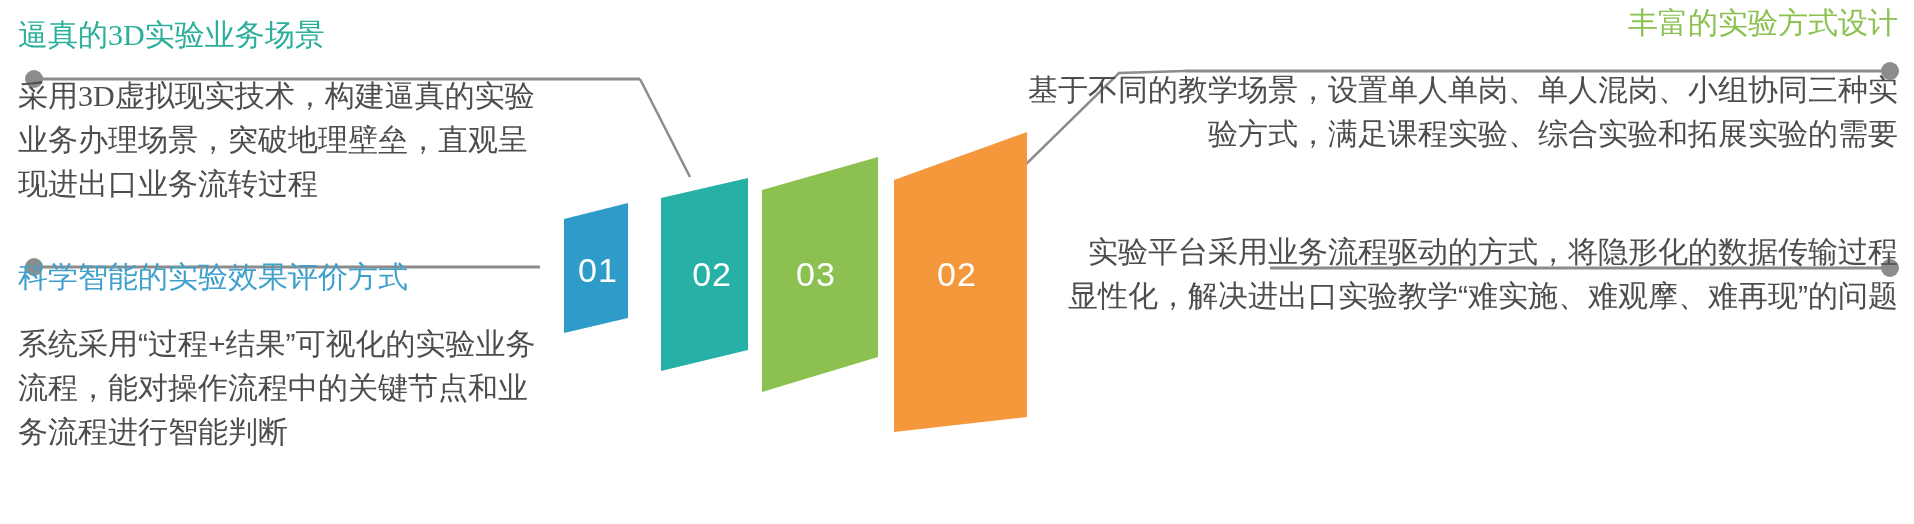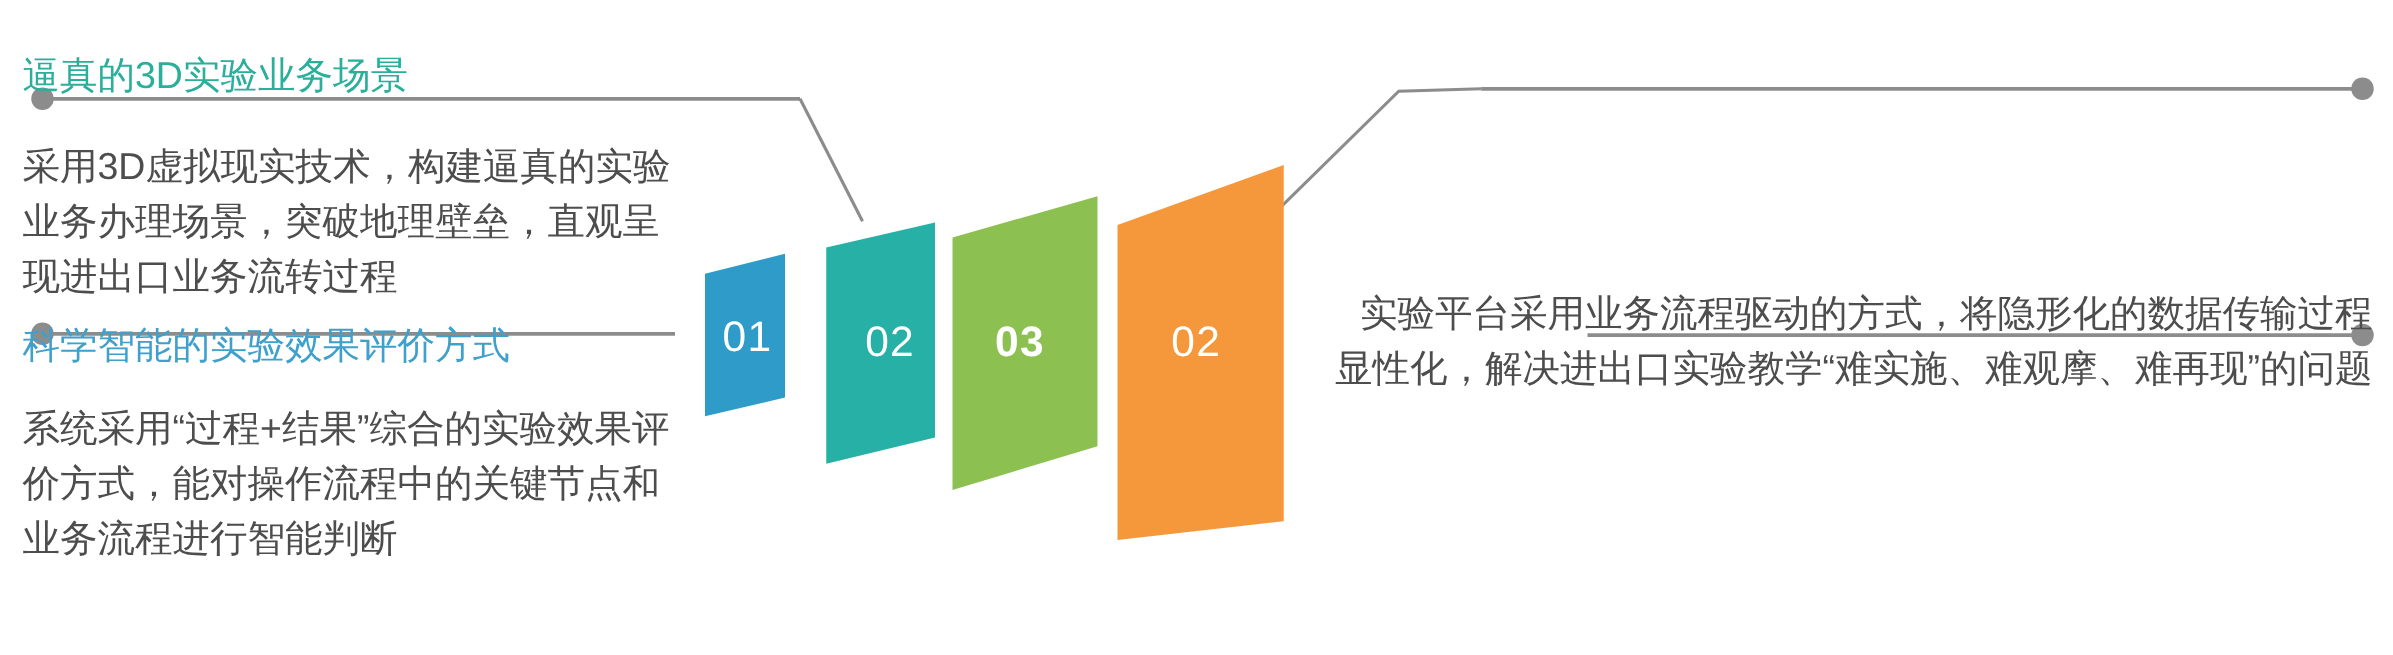--- a/index.html
+++ b/index.html
@@ -28,22 +28,22 @@
     line-height:44px;
     color:#4d4d4d;
     font-weight:400;
   }
   .left-block .block-title{text-align:left;}
   .left-block .block-body{text-align:left;}
   .right-block .block-title{text-align:right;}
   .right-block .block-body{text-align:right;}
 
   
-  #block-1{left:18px;top:42px;width:520px;}
-  #block-1 .block-body{margin-top:32px;}
+  #block-1{left:18px;top:16px;width:520px;font-family:Liberation Serif, serif;}
+  #block-1 .block-body{margin-top:20px;}
   #block-2{left:18px;top:214px;width:520px;margin-top:44px;}
   #block-2 .block-body{margin-top:26px;}
   #block-3{left:1000px;top:4px;width:898px;}
   #block-3 .block-body{margin-top:26px;}
   #block-4{left:1060px;top:230px;width:838px;}
   #block-4 .block-body{}
 
   
   .steps{position:absolute;left:0;top:12px;width:1914px;height:524px;padding-left:25px;}
   .step-num{
@@ -82,32 +82,36 @@
 
   <div class="steps">
     <svg class="svg-layer" viewBox="0 0 1914 524" xmlns="http://www.w3.org/2000/svg">
       <polygon points="564,207 628,191 628,306 564,321" fill="#2E9BC8"></polygon>
       <polygon points="661,186 748,166 748,338 661,359" fill="#26B0A6"></polygon>
       <polygon points="762,178 878,145 878,345 762,380" fill="#8CC152"></polygon>
       <polygon points="894,168 1027,120 1027,405 894,420" fill="#F5983B"></polygon>
     </svg>
     <div class="step-num" style="left:573px;top:241px;width:50px;text-align:center;">01</div>
     <div class="step-num" style="left:676px;top:245px;width:56px;text-align:right;">02</div>
-    <div class="step-num" style="left:786px;top:245px;width:60px;text-align:center;font-weight:bold;">03</div>
+    <div class="step-num" style="left:786px;top:245px;width:60px;text-align:center;">03</div>
     <div class="step-num" style="left:925px;top:245px;width:64px;text-align:center;">02</div>
   </div>
 
   <div class="block left-block" id="block-1">
     <div class="block-title" style="color:#2BAF9B;">逼真的3D实验业务场景</div>
     <div class="block-body">采用3D虚拟现实技术，构建逼真的实验业务办理场景，突破地理壁垒，直观呈现进出口业务流转过程</div>
   </div>
 
   <div class="block left-block" id="block-2">
     <div class="block-title" style="color:#3FA0CC;">科学智能的实验效果评价方式</div>
-    <div class="block-body">系统采用“过程+结果”综合的实验效果评价方式，能对操作流程中的关键节点和业务流程进行智能判断</div>
+    <div class="block-body">系统采用“过程+结果”可视化的实验业务流程，能对操作流程中的关键节点和业务流程进行智能判断</div>
   </div>
 
+  <div class="block right-block" id="block-3">
+    <div class="block-title" style="color:#8CC152;">丰富的实验方式设计</div>
+    <div class="block-body">基于不同的教学场景，设置单人单岗、单人混岗、小组协同三种实验方式，满足课程实验、综合实验和拓展实验的需要</div>
+  </div>
 
   <div class="block right-block" id="block-4">
     <div class="block-body">实验平台采用业务流程驱动的方式，将隐形化的数据传输过程显性化，解决进出口实验教学“难实施、难观摩、难再现”的问题</div>
   </div>
 
 </div>
 
 </body></html>

